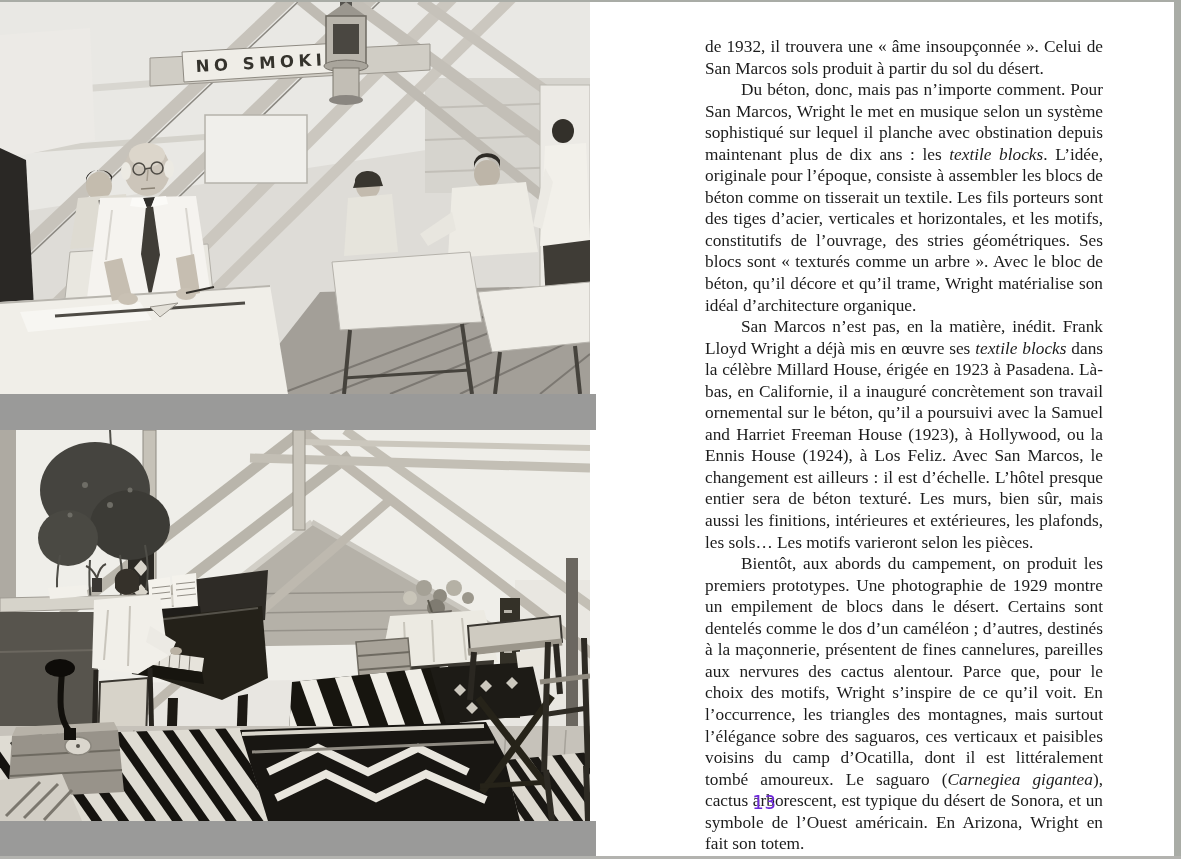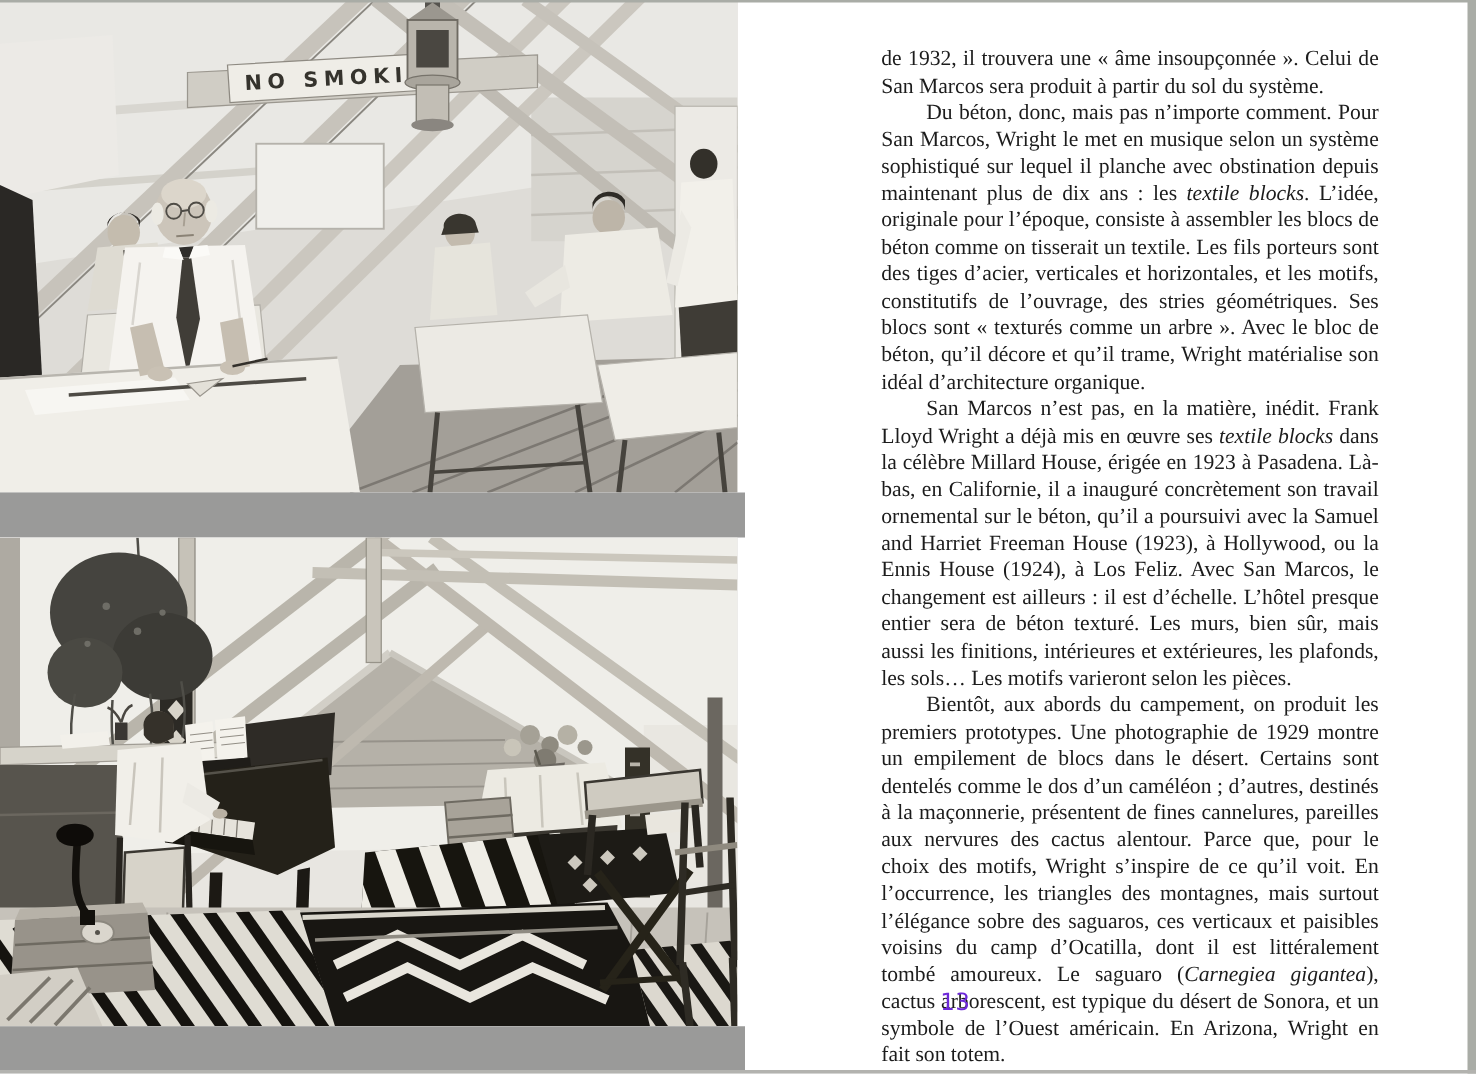--- a/index.html
+++ b/index.html
@@ -420,21 +420,21 @@
       <line x1="6" y1="386" x2="40" y2="352"></line>
         <line x1="24" y1="388" x2="58" y2="354"></line>
       <line x1="44" y1="390" x2="72" y2="360"></line>
     </g>
   </svg>
 </div>
 
 <div class="abs gray-band band-2"></div>
 
 <div class="abs text-column" lang="fr">
-    <p class="para"><span>de 1932, il trouvera une « âme insoupçonnée ». Celui de San Marcos sera produit à partir du sol du système.</span></p>
+    <p class="para"><span>de 1932, il trouvera une « âme insoupçonnée ». Celui de San Marcos sols produit à partir du sol du désert.</span></p>
     <p class="para indent"><span>Du béton, donc, mais pas n’importe comment. Pour San Marcos, Wright le met en musique selon un système sophistiqué sur lequel il planche avec obstination depuis maintenant plus de dix ans : les </span><span class="it">textile blocks</span><span>. L’idée, originale pour l’époque, consiste à assembler les blocs de béton comme on tisserait un textile. Les fils porteurs sont des tiges d’acier, verticales et horizontales, et les motifs, constitutifs de l’ouvrage, des stries géométriques. Ses blocs sont « texturés comme un arbre ». Avec le bloc de béton, qu’il décore et qu’il trame, Wright matérialise son idéal d’architecture organique.</span></p>
     <p class="para indent"><span>San Marcos n’est pas, en la matière, inédit. Frank Lloyd Wright a déjà mis en œuvre ses </span><span class="it">textile blocks</span><span> dans la célèbre Millard House, érigée en 1923 à Pasadena. Là-bas, en Californie, il a inauguré concrètement son travail ornemental sur le béton, qu’il a poursuivi avec la Samuel and Harriet Freeman House (1923), à Hollywood, ou la Ennis House (1924), à Los Feliz. Avec San Marcos, le changement est ailleurs : il est d’échelle. L’hôtel presque entier sera de béton texturé. Les murs, bien sûr, mais aussi les finitions, intérieures et extérieures, les plafonds, les sols… Les motifs varieront selon les pièces.</span></p>
     <p class="para indent"><span>Bientôt, aux abords du campement, on produit les premiers prototypes. Une photographie de 1929 montre un empilement de blocs dans le désert. Certains sont dentelés comme le dos d’un caméléon ; d’autres, destinés à la maçonnerie, présentent de fines cannelures, pareilles aux nervures des cactus alentour. Parce que, pour le choix des motifs, Wright s’inspire de ce qu’il voit. En l’occurrence, les triangles des montagnes, mais surtout l’élégance sobre des saguaros, ces verticaux et paisibles voisins du camp d’Ocatilla, dont il est littéralement tombé amoureux. Le saguaro (</span><span class="it">Carnegiea gigantea</span><span>), cactus arborescent, est typique du désert de Sonora, et un symbole de l’Ouest américain. En Arizona, Wright en fait son totem.</span></p>
     <p class="para indent"><span>Les cactus géants séduisent d’abord Wright l’esthète tant ils résument à eux seuls la beauté du désert : un ensemble</span></p>
   </div>
 <div class="abs page-number">13</div>
 
 <div class="abs edge-top"></div>
 <div class="abs edge-right"></div>
 <div class="abs edge-bottom"></div>

